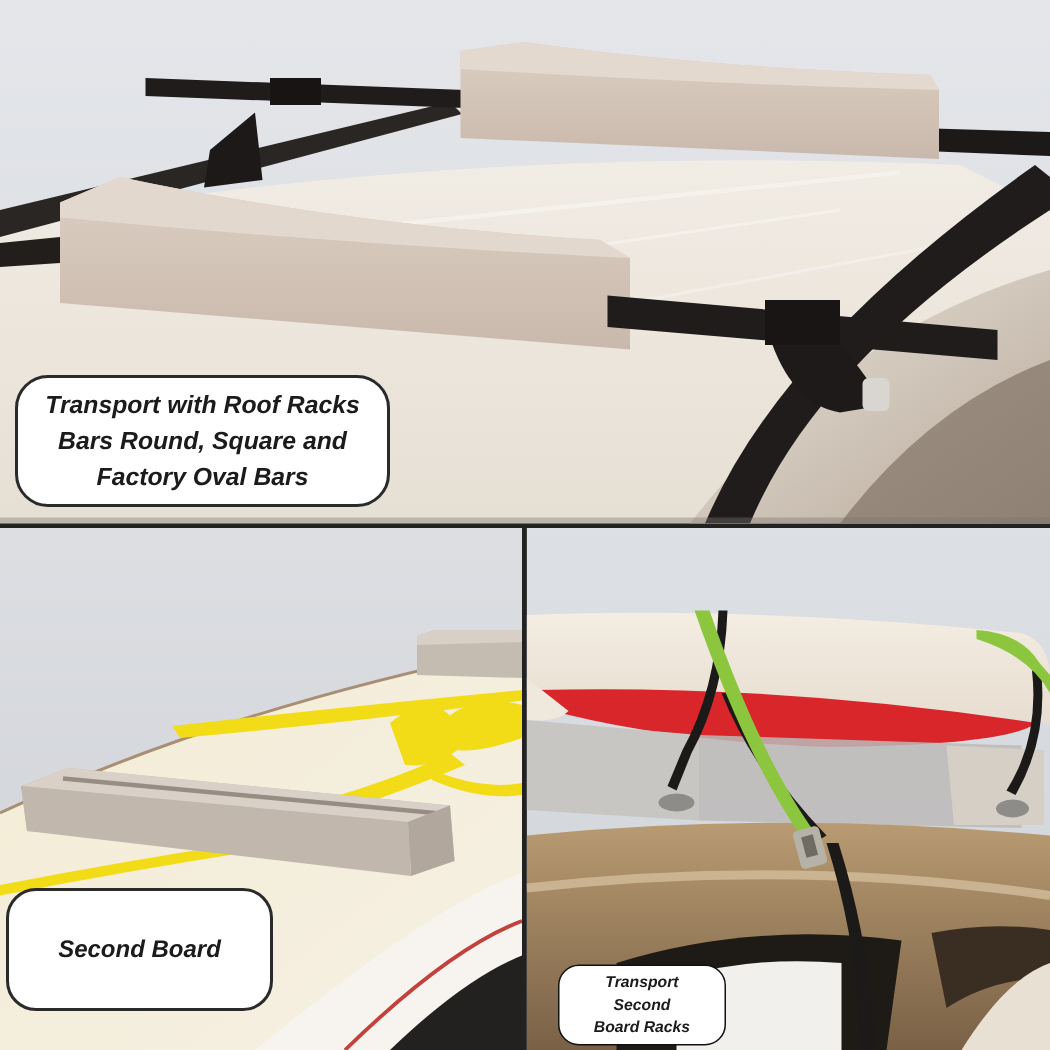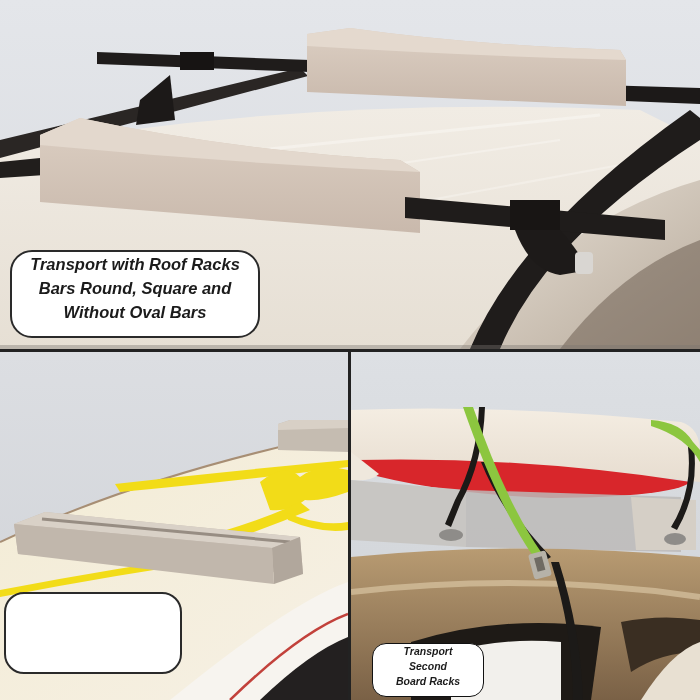--- a/index.html
+++ b/index.html
@@ -14,21 +14,21 @@
       position: absolute;
       background: #ffffff;
       border: 2px solid #2a2a2a;
       border-radius: 22px;
       color: #1b1b1b;
       font-family: "Liberation Sans", sans-serif;
       font-weight: bold;
       font-style: italic;
       text-align: center;
       box-sizing: border-box;
-      display: flex; flex-direction: column; align-items: center;
+      display: flex; flex-direction: column; justify-content: center; align-items: center;
     }
     .callout span { display: block; }
     .callout-top { left: 10px; top: 250px; width: 250px; height: 88px; font-size: 16.5px; line-height: 24px; }
     .callout-bl { left: 4px; top: 240px; width: 178px; height: 82px; font-size: 16px; line-height: 23px; border-radius: 20px; }
     .callout-br { left: 21px; top: 291px; width: 112px; height: 54px; font-size: 10.5px; line-height: 15px; border-radius: 14px; border: 1px solid #111; }
   </style>
 </head>
 <body>
 
 <div class="collage">
@@ -84,21 +84,21 @@
       <path d="M405 197 L665 220 L665 240 L405 218 Z" fill="#1f1c1b"></path>
       <rect x="510" y="200" width="50" height="30" fill="#181514"></rect>
       <path d="M515 230 Q530 270 560 275 L590 270 Q570 240 560 230 Z" fill="#1d1a19"></path>
       <rect x="575" y="252" width="18" height="22" rx="4" fill="#d9d6d2"></rect>
 
       <rect x="0" y="345" width="700" height="4" fill="#7a7670" opacity="0.4"></rect>
     </svg>
     <div class="callout callout-top">
       <span>Transport with Roof Racks</span>
       <span>Bars Round, Square and</span>
-      <span>Without Oval Bars</span>
+      <span>Factory Oval Bars</span>
     </div>
   </div>
 
   <div class="panel panel-bl">
     <svg width="348" height="348" viewBox="0 0 348 348">
       <defs>
         <linearGradient id="skyBL" x1="0" y1="0" x2="0" y2="1">
           <stop offset="0" stop-color="#dcdee2"></stop>
           <stop offset="1" stop-color="#cfd2d7"></stop>
         </linearGradient>
@@ -125,20 +125,21 @@
       <path d="M278 72 L290 68 L348 68 L348 100 L278 98 Z" fill="#c5bcb1"></path>
       <path d="M278 72 L290 68 L348 68 L348 76 L278 78 Z" fill="#d8d0c6"></path>
 
       <path d="M14 172 L45 160 L300 185 L303 222 L18 202 Z" fill="#c8beb3"></path>
       <path d="M14 172 L45 160 L300 185 L272 196 Z" fill="#d9d1c7"></path>
       <path d="M42 167 L290 190" stroke="#978d83" stroke-width="3"></path>
       <path d="M272 196 L300 185 L303 222 L274 232 Z" fill="#b1a79c"></path>
       <path d="M18 202 L14 172 L272 196 L274 232 Z" fill="#c1b7ac"></path>
     </svg>
     <div class="callout callout-bl">
+      <span>Second Board</span>
     </div>
   </div>
 
   <div class="panel panel-br">
     <svg width="349" height="348" viewBox="0 0 349 348">
       <defs>
         <linearGradient id="skyBR" x1="0" y1="0" x2="0" y2="1">
           <stop offset="0" stop-color="#dde0e4"></stop>
           <stop offset="1" stop-color="#cfd2d6"></stop>
         </linearGradient>

